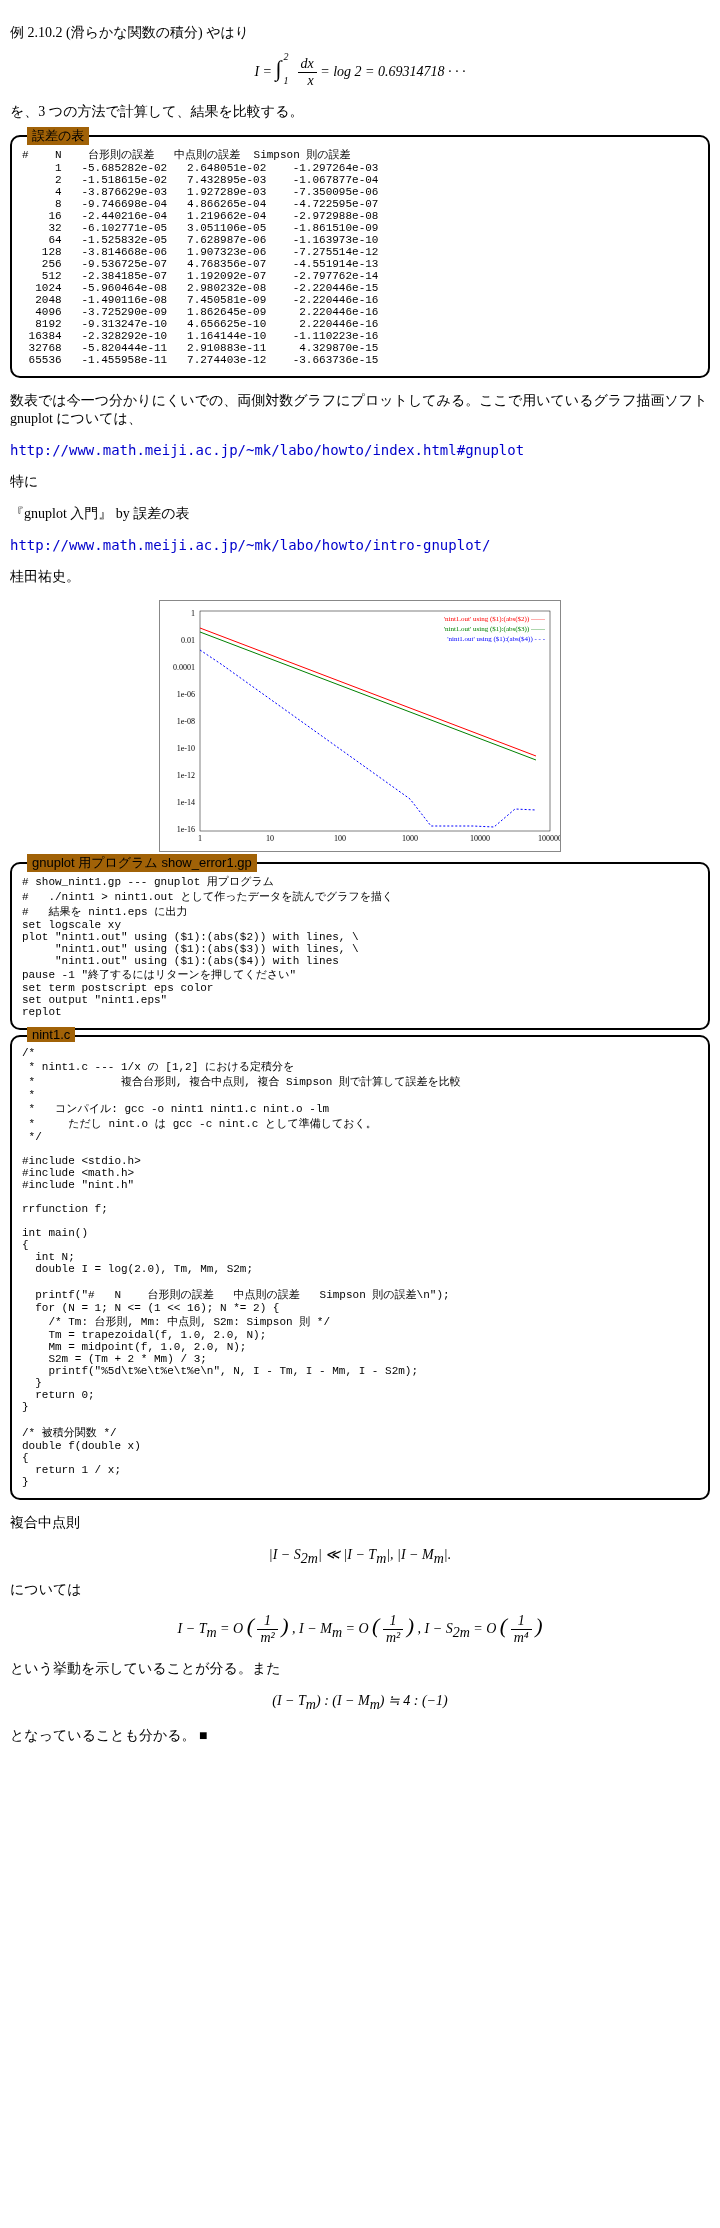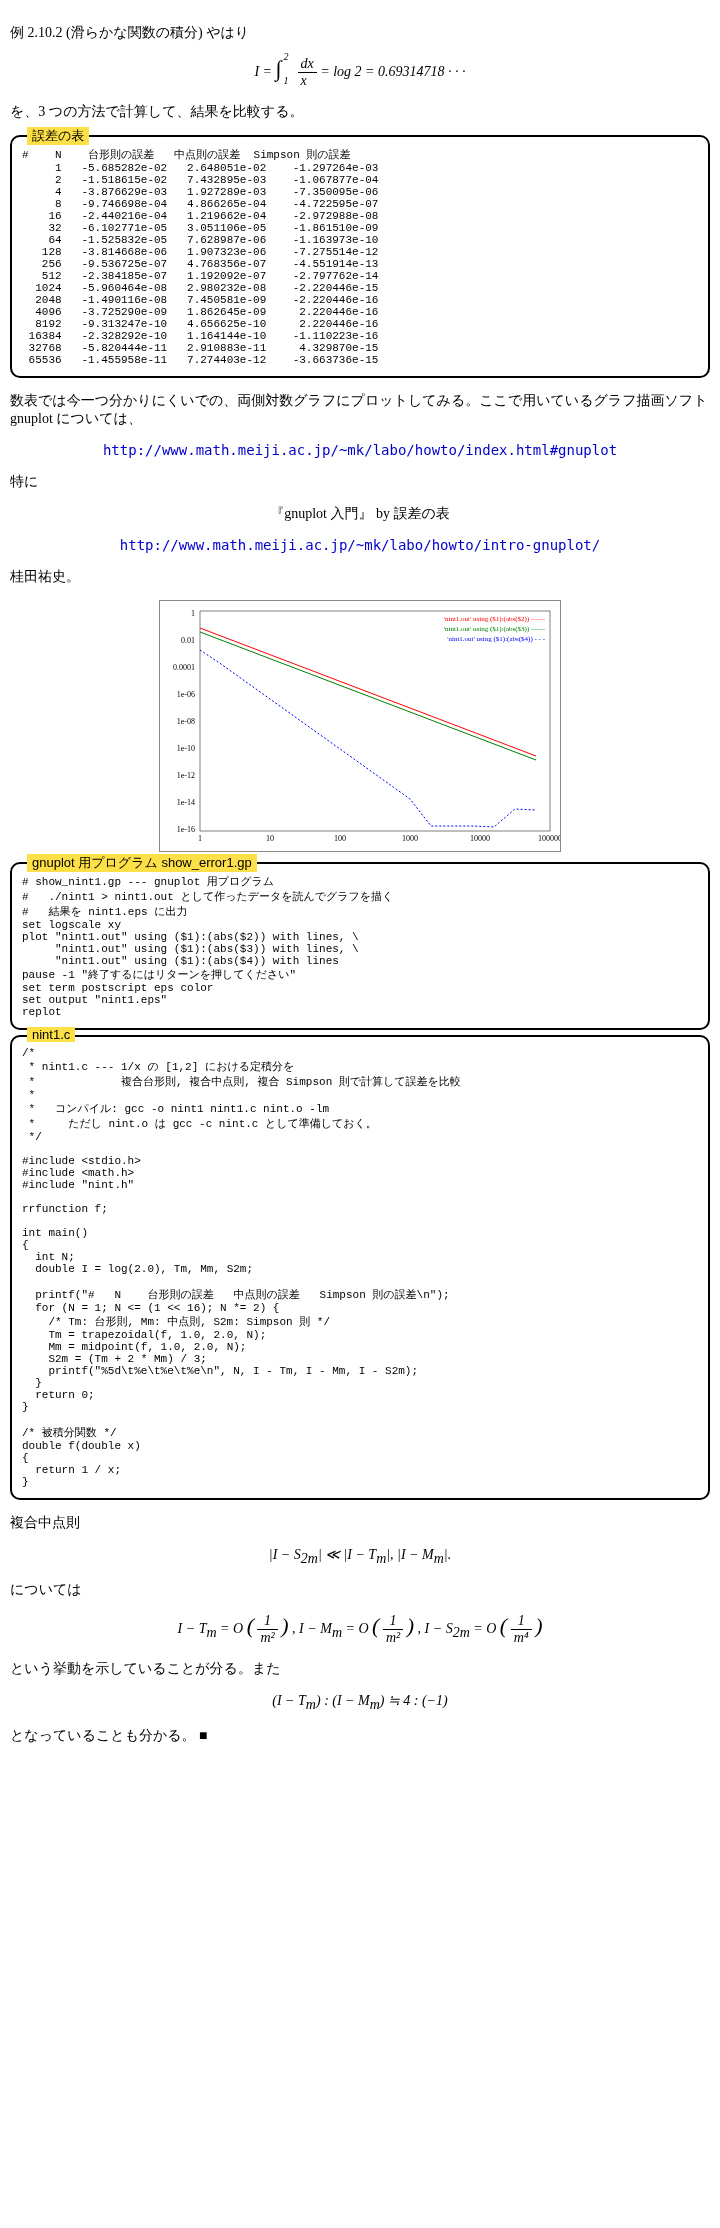--- a/index.html
+++ b/index.html
@@ -1,43 +1,43 @@
 <!DOCTYPE html>
 <html><head>
 <meta charset="utf-8">
 <style>
 body{margin:0;padding:10px;font-family:serif;font-size:14px;width:700px;background:#fff}
 .bold{font-weight:normal}
 .math{text-align:center;font-style:italic;margin:5px 0}
 .box{border:2px solid #000;border-radius:10px;padding:10px;margin:5px 0;position:relative}
-.box-title{position:absolute;top:-10px;left:15px;background:#fde047;padding:0 5px;font-family:sans-serif;font-size:13px}
+.box-title{position:absolute;top:-10px;left:15px;background:#a16207;padding:0 5px;font-family:sans-serif;font-size:13px}
 pre{margin:0;font-family:Liberation Mono, monospace;font-size:11px;white-space:pre;overflow-x:auto}
 a,.link{color:#0000cc;font-family:monospace;text-decoration:none}
-.center{text-align:center}
+.center{}
 .chart{width:400px;height:250px;margin:10px auto;border:1px solid #888;position:relative;font-size:9px}
 .chart svg{width:100%;height:100%}
 sub,sup{font-size:14px}
 </style>
 </head>
 <body>
 
 <p>
   <span class="bold">例 2.10.2 (滑らかな関数の積分)</span>
   <span>やはり</span>
 </p>
 
 <div class="math">
   <span>I = </span>
   <span style="font-size:22px;position:relative">
     <span>∫</span>
     <span style="position:absolute;top:-5px;left:8px;font-size:10px">2</span>
     <span style="position:absolute;bottom:-5px;left:8px;font-size:10px">1</span>
   </span>
   &nbsp;&nbsp;
-  <span style="display:inline-block;vertical-align:middle;text-align:left">
+  <span style="display:inline-block;vertical-align:middle;text-align:right">
     <span style="display:block;border-bottom:1px solid #000;padding:0 3px">dx</span>
     <span style="display:block;padding:0 3px">x</span>
   </span>
   <span> = log 2 = 0.69314718 · · ·</span>
 </div>
 
 <p>を、3 つの方法で計算して、結果を比較する。</p>
 
 <div class="box">
   <div class="box-title">誤差の表</div>

